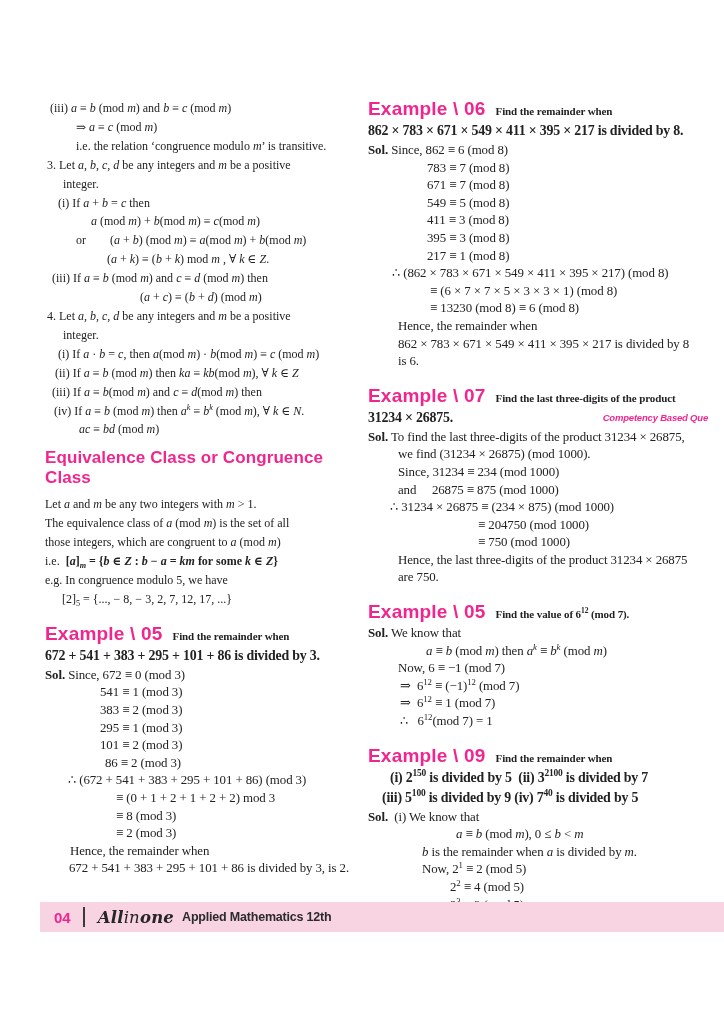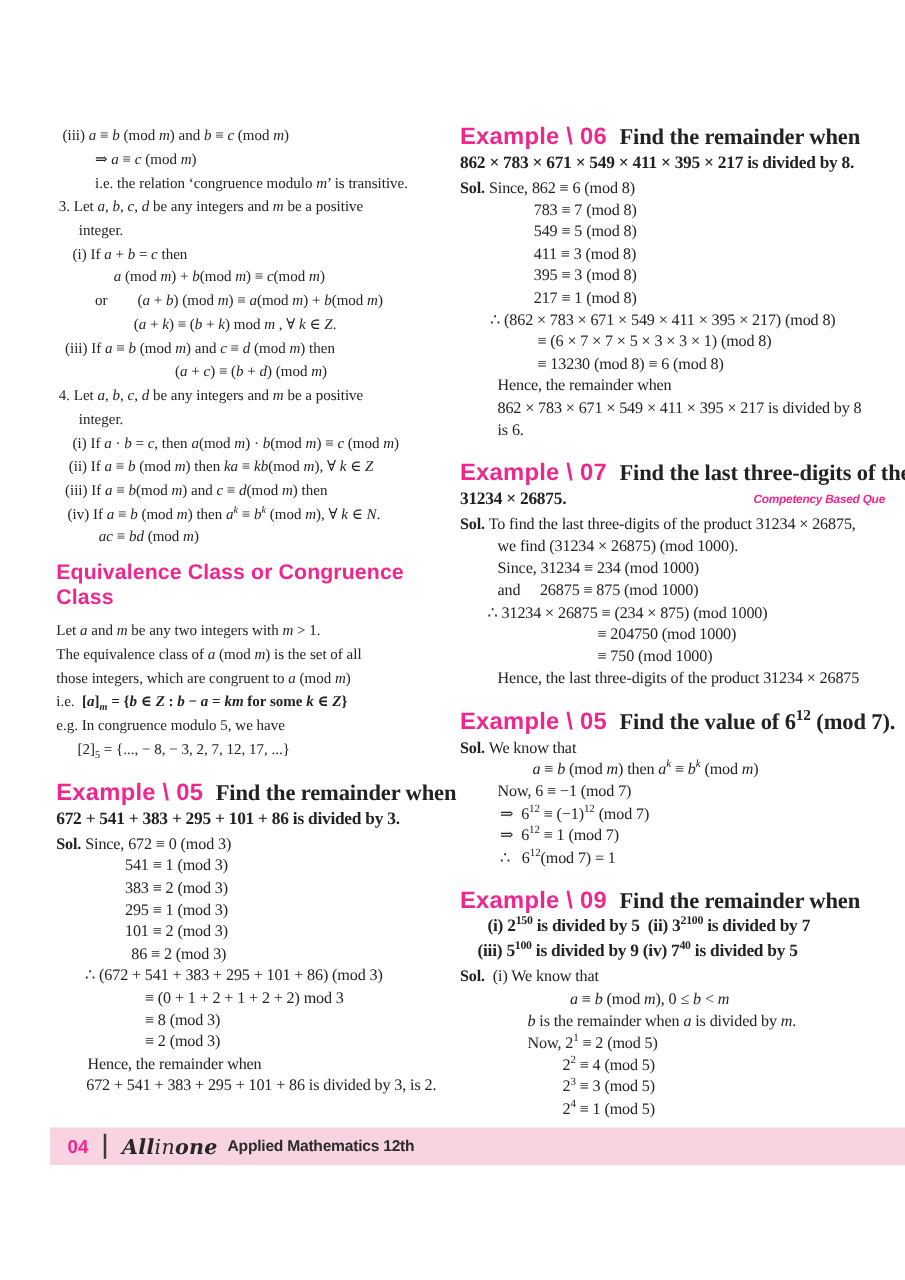--- a/index.html
+++ b/index.html
@@ -10,21 +10,21 @@
   .col-right{left:368px;width:340px;}
   .ln{white-space:nowrap;font-size:13.5px;line-height:18.9px;}
   .props .ln{font-size:12px;line-height:18.9px;}
   .sec-head{font-family:"Liberation Sans","DejaVu Sans",sans-serif;color:var(--accent);
             font-size:17px;font-weight:bold;margin:9px 0 7px 0;letter-spacing:0.1px;}
   .ex{margin-top:15px;}
   .ex:first-child{margin-top:0;}
   .ex-head{margin:0;line-height:20px;white-space:nowrap;}
   .ex-label{font-family:"Liberation Sans","DejaVu Sans",sans-serif;color:var(--accent);
             font-weight:bold;font-size:19px;letter-spacing:0.2px;}
-  .ex-title{font-weight:bold;font-size:18px;margin-left:6px;letter-spacing:-0.1px;}
+  .ex-title{font-weight:bold;font-size:11px;margin-left:6px;letter-spacing:-0.1px;}
   .stmt .ln{font-weight:bold;font-size:13.9px;line-height:20px;letter-spacing:-0.2px;}
   .sol{margin-top:1px;}
   .sol .ln{font-size:12.9px;line-height:17.6px;letter-spacing:-0.1px;}
   sup{font-size:68%;line-height:0;}
   sub{font-size:68%;line-height:0;}
   .tag{float:right;font-family:"Liberation Sans","DejaVu Sans",sans-serif;color:var(--accent);
        font-style:italic;font-weight:bold;font-size:9.5px;line-height:20px;}
   .footer{position:absolute;left:40px;right:0;top:902px;height:30px;background:var(--footer-bg);
           display:flex;align-items:center;}
   .page-num{font-family:"Liberation Sans","DejaVu Sans",sans-serif;color:var(--accent);
@@ -104,20 +104,21 @@
       <p class="ex-head">
         <span class="ex-label">Example \ 06</span>
         <span class="ex-title">Find the remainder when</span>
       </p>
       <div class="stmt">
           <div class="ln">862 × 783 × 671 × 549 × 411 × 395 × 217 is divided by 8.</div>
         </div>
       <div class="sol">
           <div class="ln"><b>Sol.</b> Since, 862 ≡ 6 (mod 8)</div>
           <div class="ln" style="padding-left: 59px;">783 ≡ 7 (mod 8)</div>
+          <div class="ln" style="padding-left: 59px;">671 ≡ 7 (mod 8)</div>
           <div class="ln" style="padding-left: 59px;">549 ≡ 5 (mod 8)</div>
           <div class="ln" style="padding-left: 59px;">411 ≡ 3 (mod 8)</div>
           <div class="ln" style="padding-left: 59px;">395 ≡ 3 (mod 8)</div>
           <div class="ln" style="padding-left: 59px;">217 ≡ 1  (mod 8)</div>
           <div class="ln" style="padding-left: 24px;">∴ (862 × 783 × 671 × 549 × 411 × 395 × 217) (mod 8)</div>
           <div class="ln" style="padding-left: 62px;">≡ (6 × 7 × 7 × 5 × 3 × 3 × 1) (mod 8)</div>
           <div class="ln" style="padding-left: 62px;">≡ 13230 (mod 8) ≡ 6 (mod 8)</div>
           <div class="ln" style="padding-left: 30px;">Hence, the remainder when</div>
           <div class="ln" style="padding-left: 30px;">862 × 783 × 671 × 549 × 411 × 395 × 217 is divided by 8</div>
           <div class="ln" style="padding-left: 30px;">is 6.</div>
@@ -134,20 +135,21 @@
         </div>
       <div class="sol">
           <div class="ln"><b>Sol.</b> To find the last three-digits of the product 31234 × 26875,</div>
           <div class="ln" style="padding-left: 30px;">we find (31234 × 26875) (mod 1000).</div>
           <div class="ln" style="padding-left: 30px;">Since, 31234 ≡ 234 (mod 1000)</div>
           <div class="ln" style="padding-left: 30px;">and&nbsp;&nbsp;&nbsp;&nbsp;&nbsp;26875 ≡ 875 (mod 1000)</div>
           <div class="ln" style="padding-left: 22px;">∴ 31234 × 26875 ≡ (234 × 875) (mod 1000)</div>
           <div class="ln" style="padding-left: 110px;">≡ 204750 (mod 1000)</div>
           <div class="ln" style="padding-left: 110px;">≡ 750 (mod 1000)</div>
           <div class="ln" style="padding-left: 30px;">Hence, the last three-digits of the product 31234 × 26875</div>
+          <div class="ln" style="padding-left: 30px;">are 750.</div>
         </div>
     </section>
 
     <section class="ex">
       <p class="ex-head">
         <span class="ex-label">Example \ 05</span>
         <span class="ex-title">Find the value of 6<sup>12</sup> (mod 7).</span>
       </p>
       <div class="stmt"></div>
       <div class="sol">

